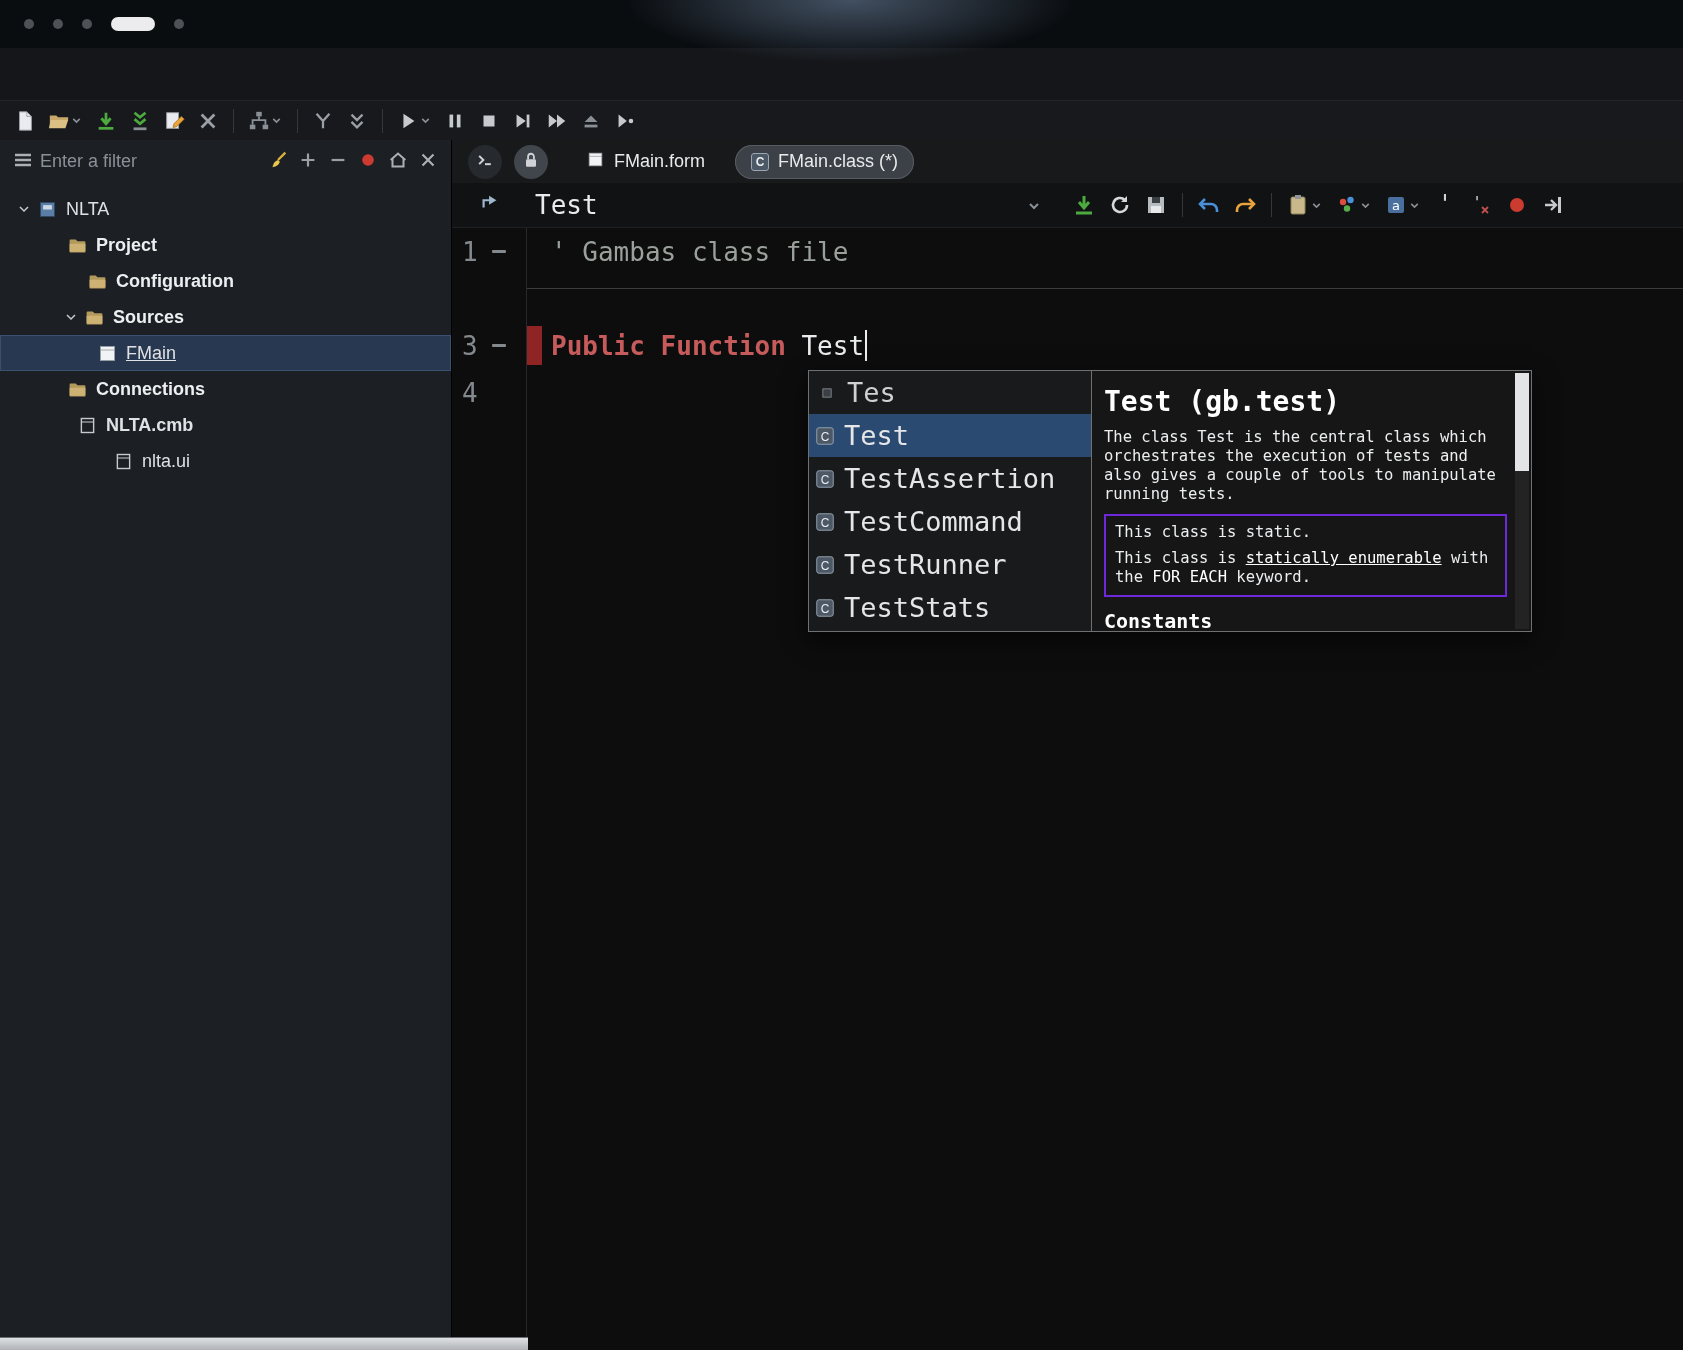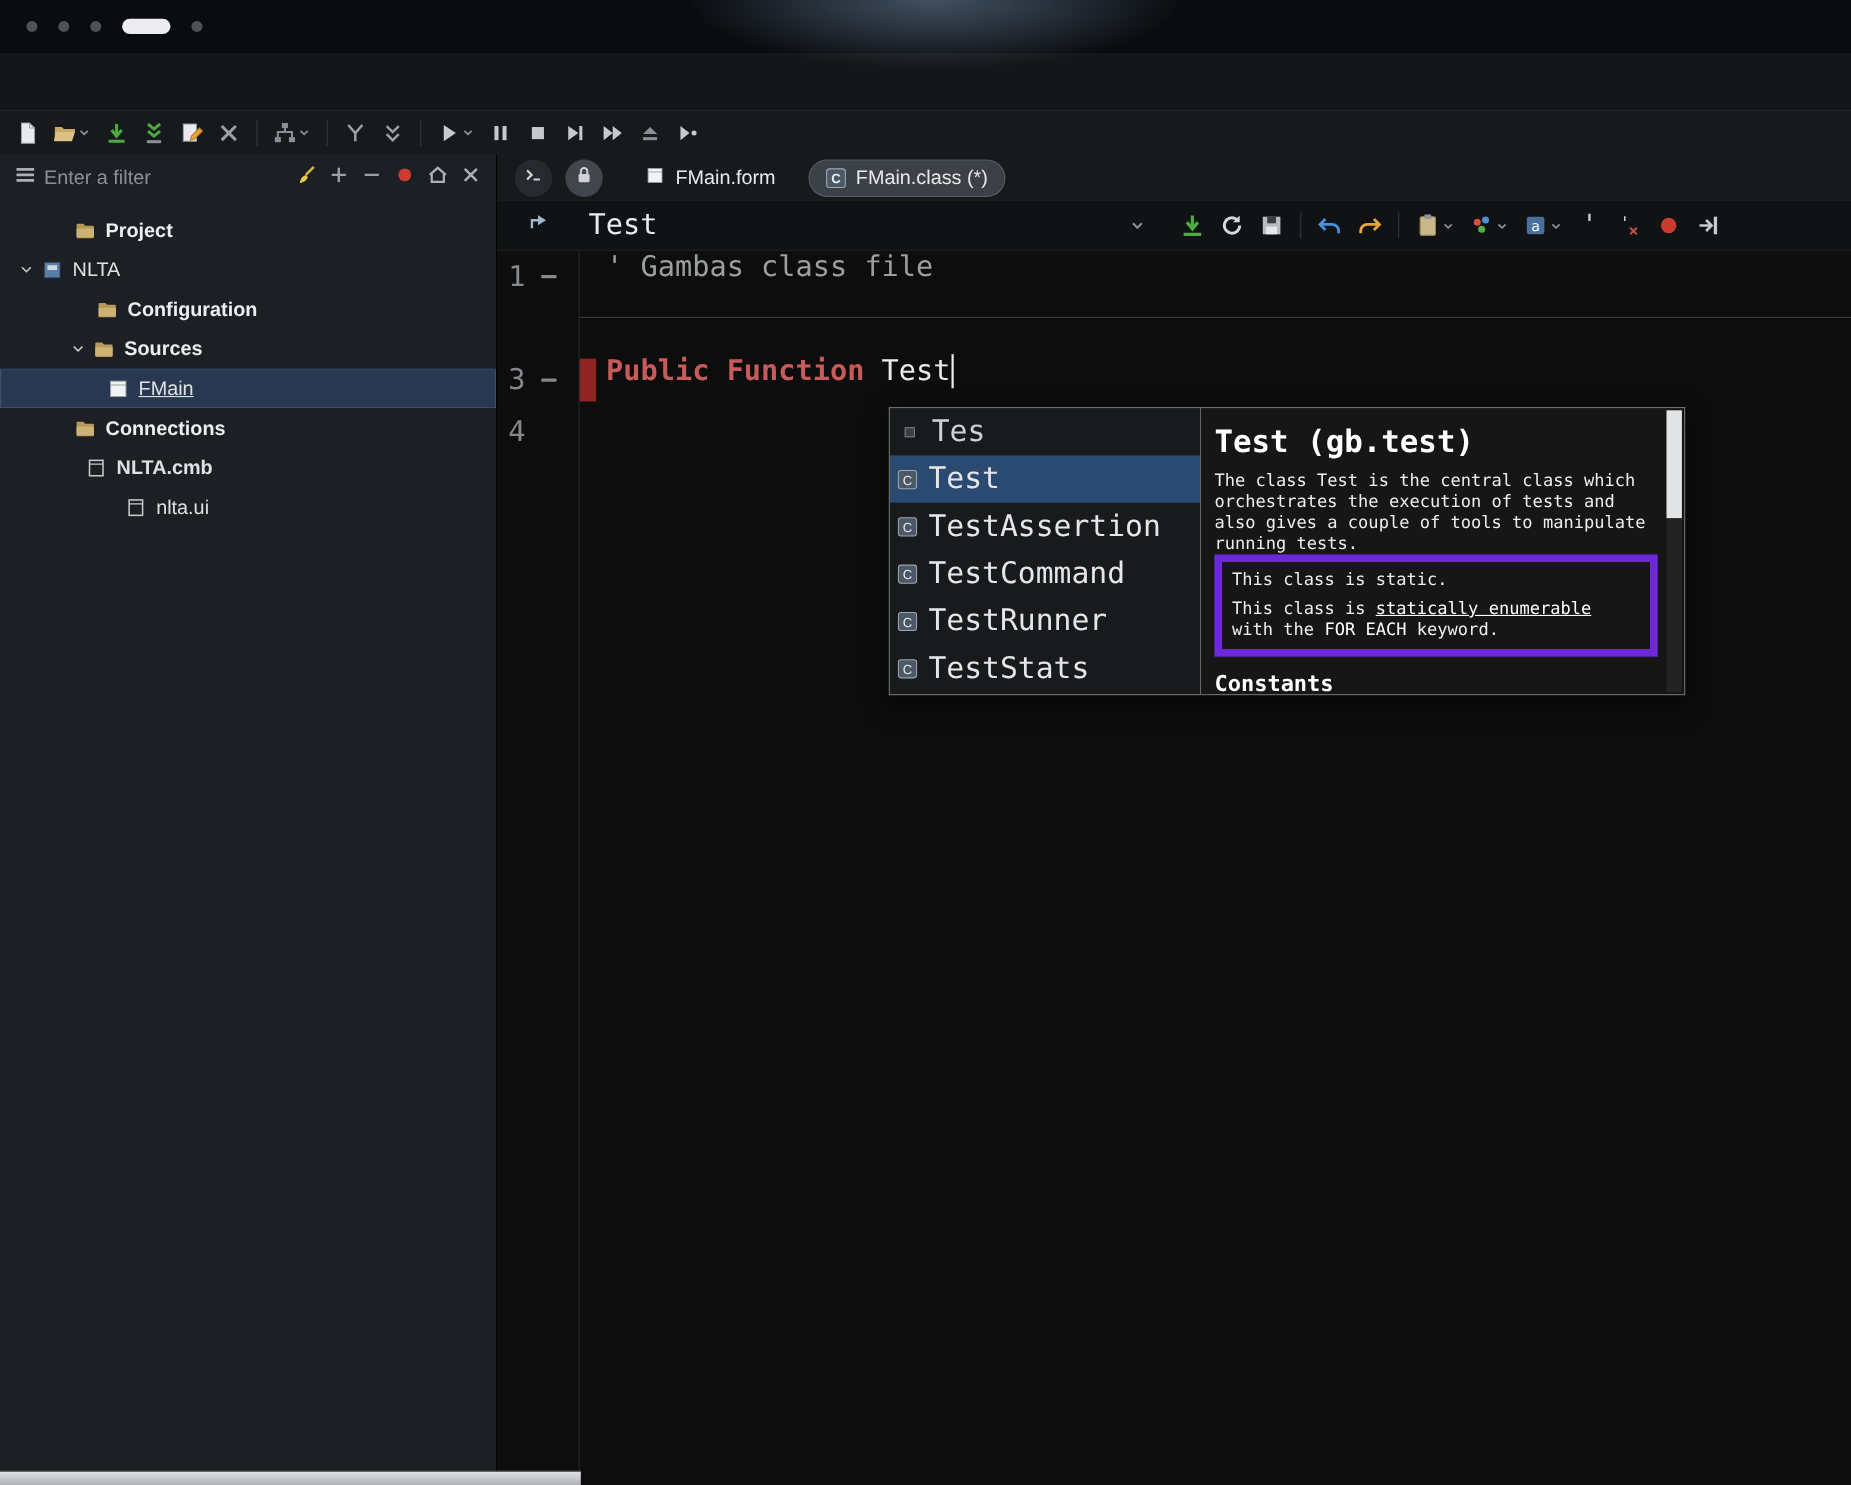--- a/index.html
+++ b/index.html
@@ -51,41 +51,41 @@
   .proc-combo { width:525px; height:36px; display:flex; align-items:center; justify-content:space-between; padding:0 10px 0 8px;
                 font-family:"DejaVu Sans Mono", monospace; font-size:26px; color:#e9ebed; }
   .etoolbar { display:flex; align-items:center; gap:4px; margin-left:16px; }
 
   
   .code-area { flex:1; display:flex; position:relative; }
   .gutter { width:75px; flex:none; border-right:1px solid #26282b; font-family:"DejaVu Sans Mono", monospace; font-size:26px; color:#84898e; }
   .gut-row { height:47px; display:flex; align-items:center; padding-left:10px; gap:12px; }
   .fold { width:14px; height:3px; background:#84898e; border-radius:1px; }
   .code-text { flex:1; position:relative; font-family:"DejaVu Sans Mono", monospace; font-size:26px; min-width:0; }
-  .code-row { height:47px; display:flex; align-items:flex-start; padding-left:24px; position:relative; white-space:pre; }
+  .code-row { height:47px; display:flex; align-items:center; padding-left:24px; position:relative; white-space:pre; }
   .code-row .marker { position:absolute; left:0; top:4px; bottom:4px; width:15px; background:#8e2424; }
   .tok-comment { color:#9aa09b; }
   .tok-keyword { color:#c75b5b; font-weight:bold; }
   .tok-plain { color:#e9ebed; }
   .caret { display:inline-block; width:2px; height:31px; background:#eceef0; vertical-align:middle; margin-left:1px; }
   .proc-sep { position:absolute; left:0; right:0; top:60px; height:1px; background:#3a3d40; }
 
   
   .popup { position:absolute; left:281px; top:142px; display:flex; align-items:flex-start; z-index:20; box-shadow:0 8px 22px rgba(0,0,0,.65); }
   .ac-list { width:284px; height:262px; background:#191a1b; border:1px solid #6e7072; font-family:"DejaVu Sans Mono", monospace; font-size:27px; overflow:hidden; }
   .ac-head { height:43px; display:flex; align-items:center; gap:10px; padding:0 8px; color:#cfd2d5; }
   .ac-item { height:43px; display:flex; align-items:center; gap:8px; padding:0 5px; color:#e4e6e8; }
   .ac-item.selected { background:#2a4a71; }
   .ac-item .ic, .ac-head .ic { display:flex; flex:none; }
 
   .doc-panel { width:440px; height:262px; background:#161616; border:1px solid #6e7072; border-left:none; position:relative; overflow:hidden; }
   .doc-inner { padding:12px 24px 0 12px; }
   .doc-title { font-size:28px; font-weight:bold; color:#fff; margin:2px 0 10px; }
   .doc-desc { font-size:15.5px; line-height:1.22; color:#eceef0; }
-  .doc-note { border:7px solid #6d28d9; padding:7px 9px; font-size:15.5px; line-height:1.25; color:#eceef0; }
+  .doc-note { border:2px solid #6d28d9; padding:7px 9px; margin-top:10px; font-size:15.5px; line-height:1.25; color:#eceef0; }
   .doc-note .l1 { margin-bottom:7px; }
   .doc-link { color:#ffffff; }
   .doc-link.u { text-decoration:underline; }
   .doc-consts { font-weight:bold; font-size:20px; margin-top:12px; color:#fff; }
   .doc-table-hint { margin-top:6px; border-top:1px solid #777; height:14px; position:relative; }
   .doc-scroll { position:absolute; right:2px; top:2px; bottom:2px; width:14px; background:#232323; }
   .doc-thumb { position:absolute; top:0; left:0; width:100%; height:98px; background:#e2e4e6; }
 
   .bottom-strip { position:absolute; left:0; bottom:0; width:528px; height:13px;
                   background:linear-gradient(#dfe1e3,#aeb2b6); border-top:1px solid #6a6e72; z-index:30; }
@@ -291,43 +291,43 @@
                 </svg></span>
             </span>
             <span class="fbtn">
               <span class="ic"><svg viewBox="0 0 24 24" width="22" height="22">
                   <path d="M6 6l12 12M18 6L6 18" stroke="#aab0b6" stroke-width="2.4"></path>
                 </svg></span>
             </span>
           </span>
       </div>
       <div class="tree" id="tree">
-          <div class="tree-row" style="padding-left: 42px;">
-            <span class="chev"></span>
-            <span class="ticon">
-              <svg viewBox="0 0 24 24" width="21" height="21">
-                <path d="M3 6a1 1 0 011-1h6l2 2h8a1 1 0 011 1v11a1 1 0 01-1 1H4a1 1 0 01-1-1z" fill="#b3995c"></path>
-                <path d="M3 10h18v8a1 1 0 01-1 1H4a1 1 0 01-1-1z" fill="#cdb273"></path>
-              </svg>
-            </span>
-            <span class="tlabel bold">Project</span>
-          </div>
           <div class="tree-row" style="padding-left: 12px;">
             <span class="chev">
               <svg viewBox="0 0 24 24" width="16" height="16">
                 <path d="M6 9l6 6 6-6" stroke="#c6cacd" stroke-width="2.2" fill="none"></path>
               </svg>
             </span>
             <span class="ticon">
               <svg viewBox="0 0 24 24" width="21" height="21">
                 <rect x="4" y="4" width="16" height="16" fill="#5b7ea6" stroke="#2e4a66"></rect>
                 <rect x="7" y="7" width="10" height="5" fill="#cdd9e5"></rect>
               </svg>
             </span>
             <span class="tlabel">NLTA</span>
+          </div>
+          <div class="tree-row" style="padding-left: 42px;">
+            <span class="chev"></span>
+            <span class="ticon">
+              <svg viewBox="0 0 24 24" width="21" height="21">
+                <path d="M3 6a1 1 0 011-1h6l2 2h8a1 1 0 011 1v11a1 1 0 01-1 1H4a1 1 0 01-1-1z" fill="#b3995c"></path>
+                <path d="M3 10h18v8a1 1 0 01-1 1H4a1 1 0 01-1-1z" fill="#cdb273"></path>
+              </svg>
+            </span>
+            <span class="tlabel bold">Project</span>
           </div>
           <div class="tree-row" style="padding-left: 62px;">
             <span class="chev"></span>
             <span class="ticon">
               <svg viewBox="0 0 24 24" width="21" height="21">
                 <path d="M3 6a1 1 0 011-1h6l2 2h8a1 1 0 011 1v11a1 1 0 01-1 1H4a1 1 0 01-1-1z" fill="#b3995c"></path>
                 <path d="M3 10h18v8a1 1 0 01-1 1H4a1 1 0 01-1-1z" fill="#cdb273"></path>
               </svg>
             </span>
             <span class="tlabel bold">Configuration</span>

